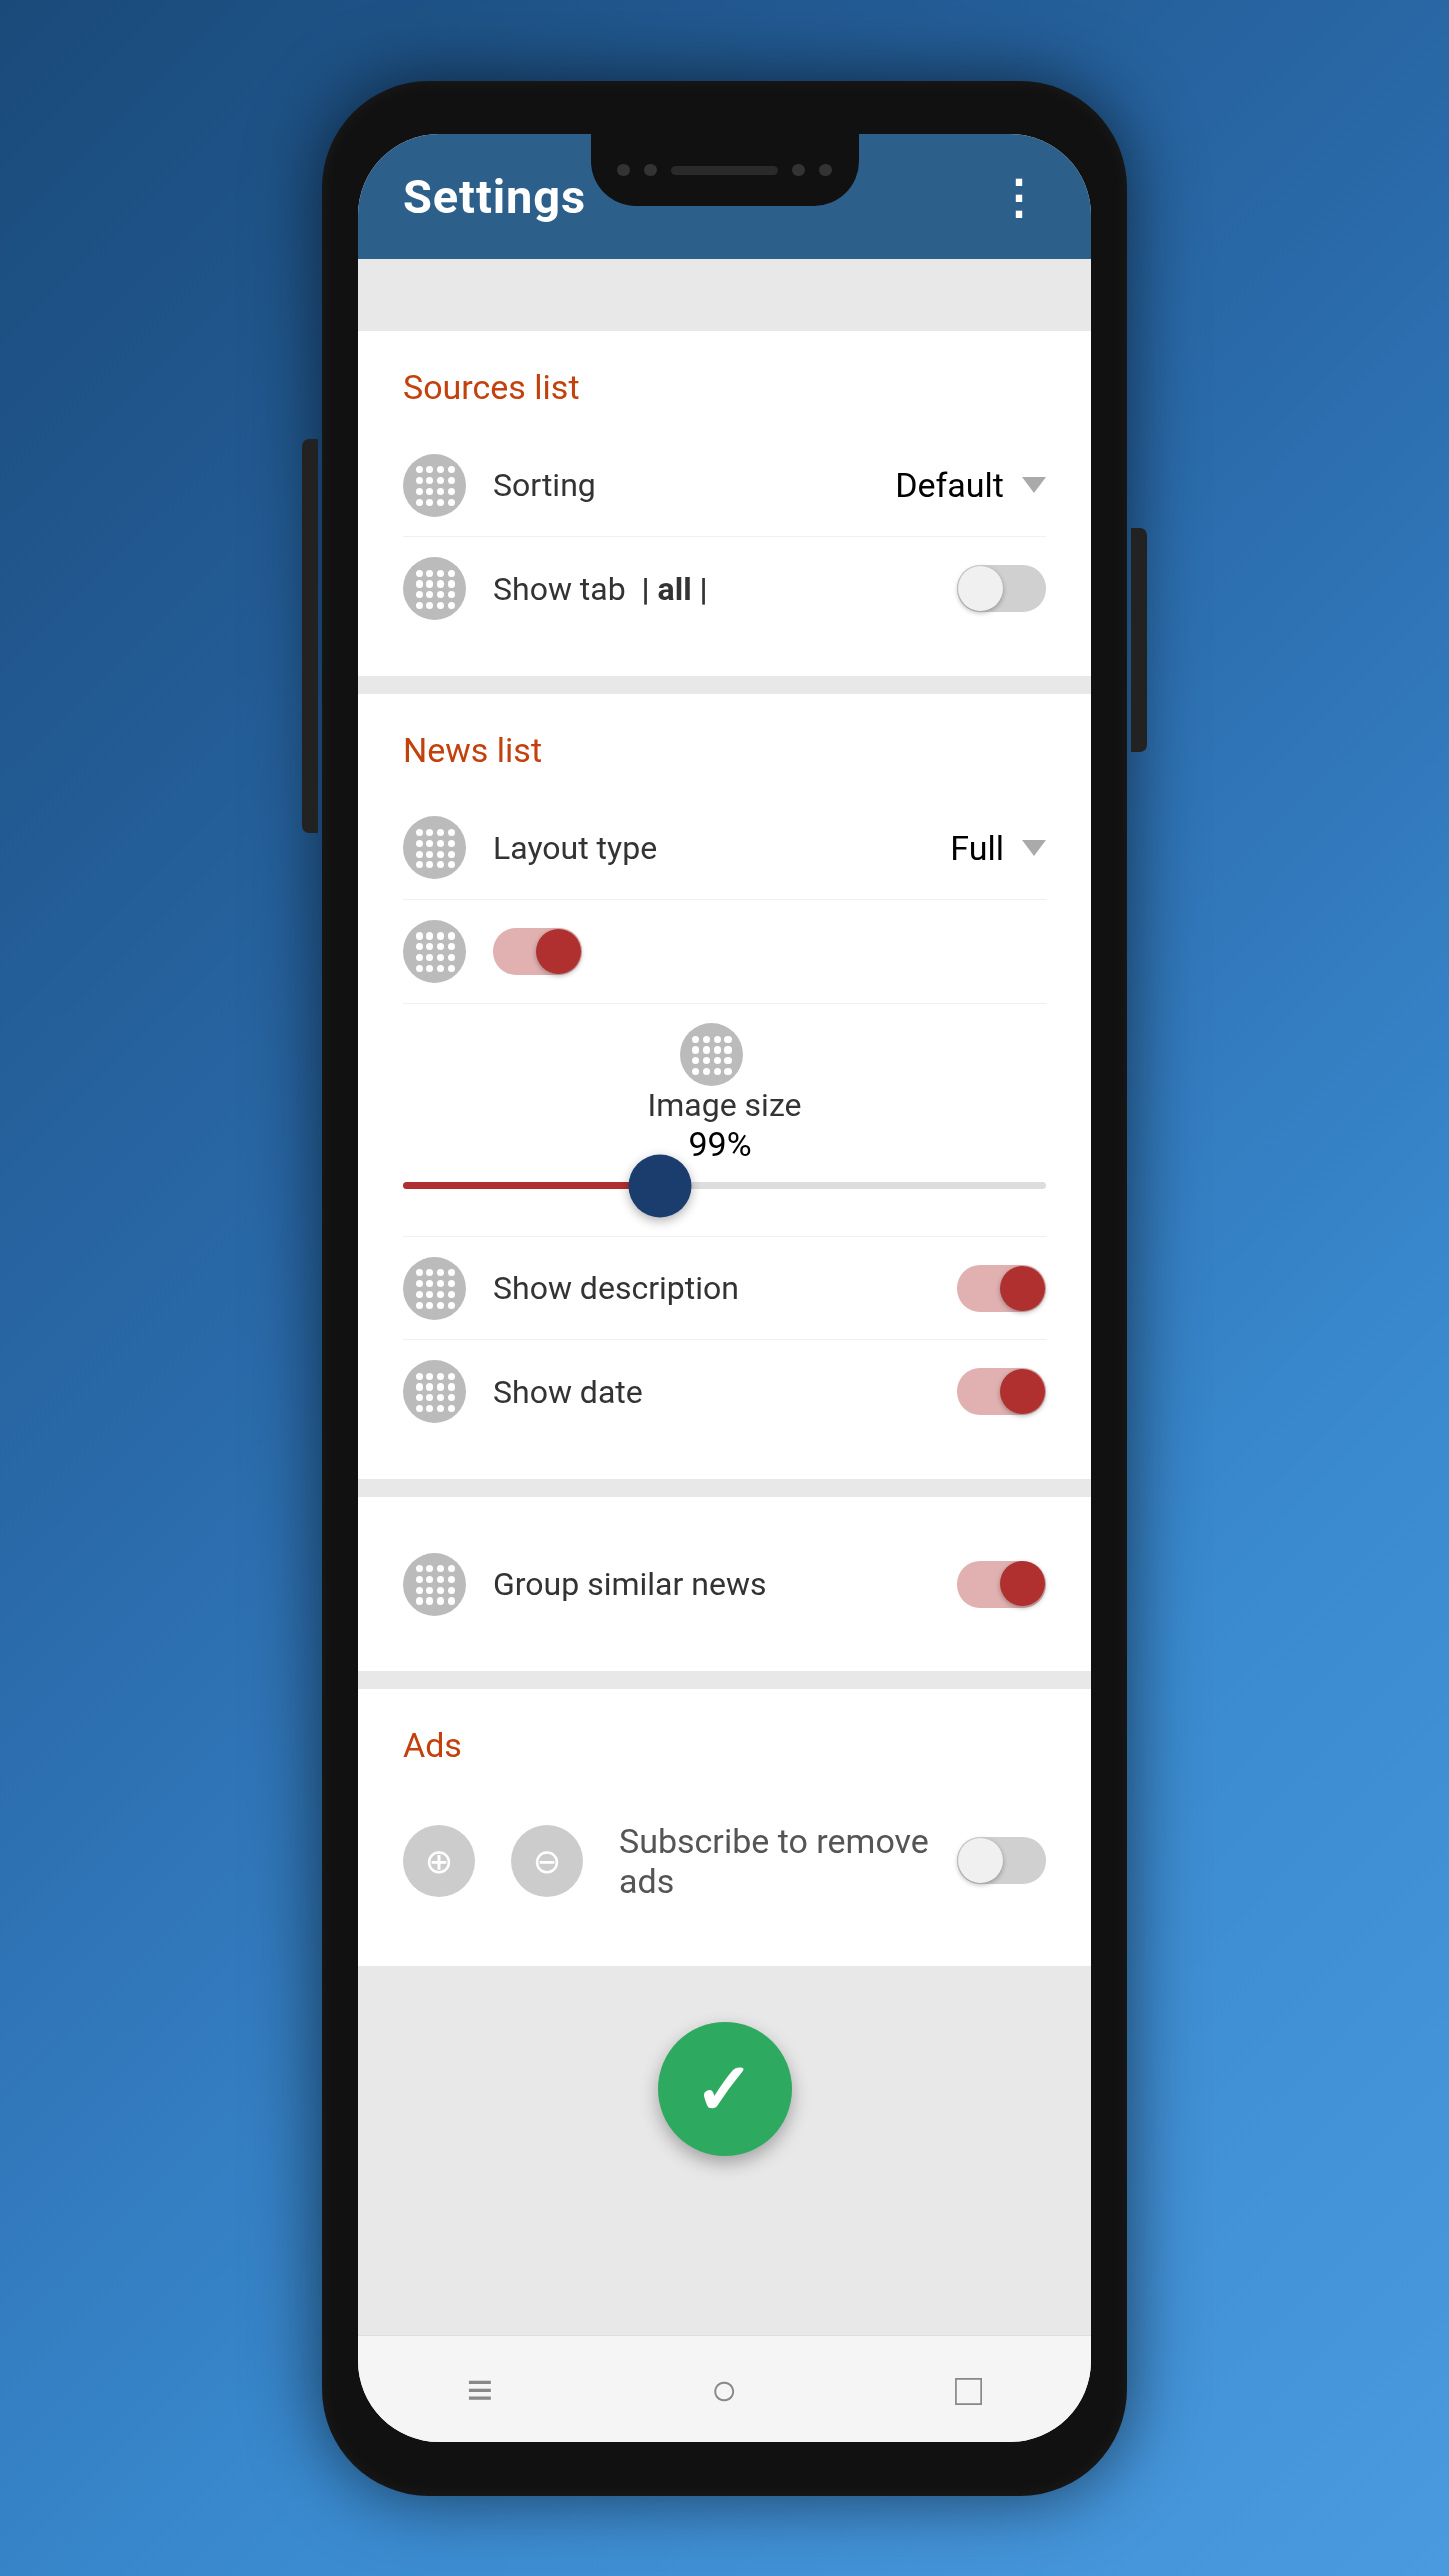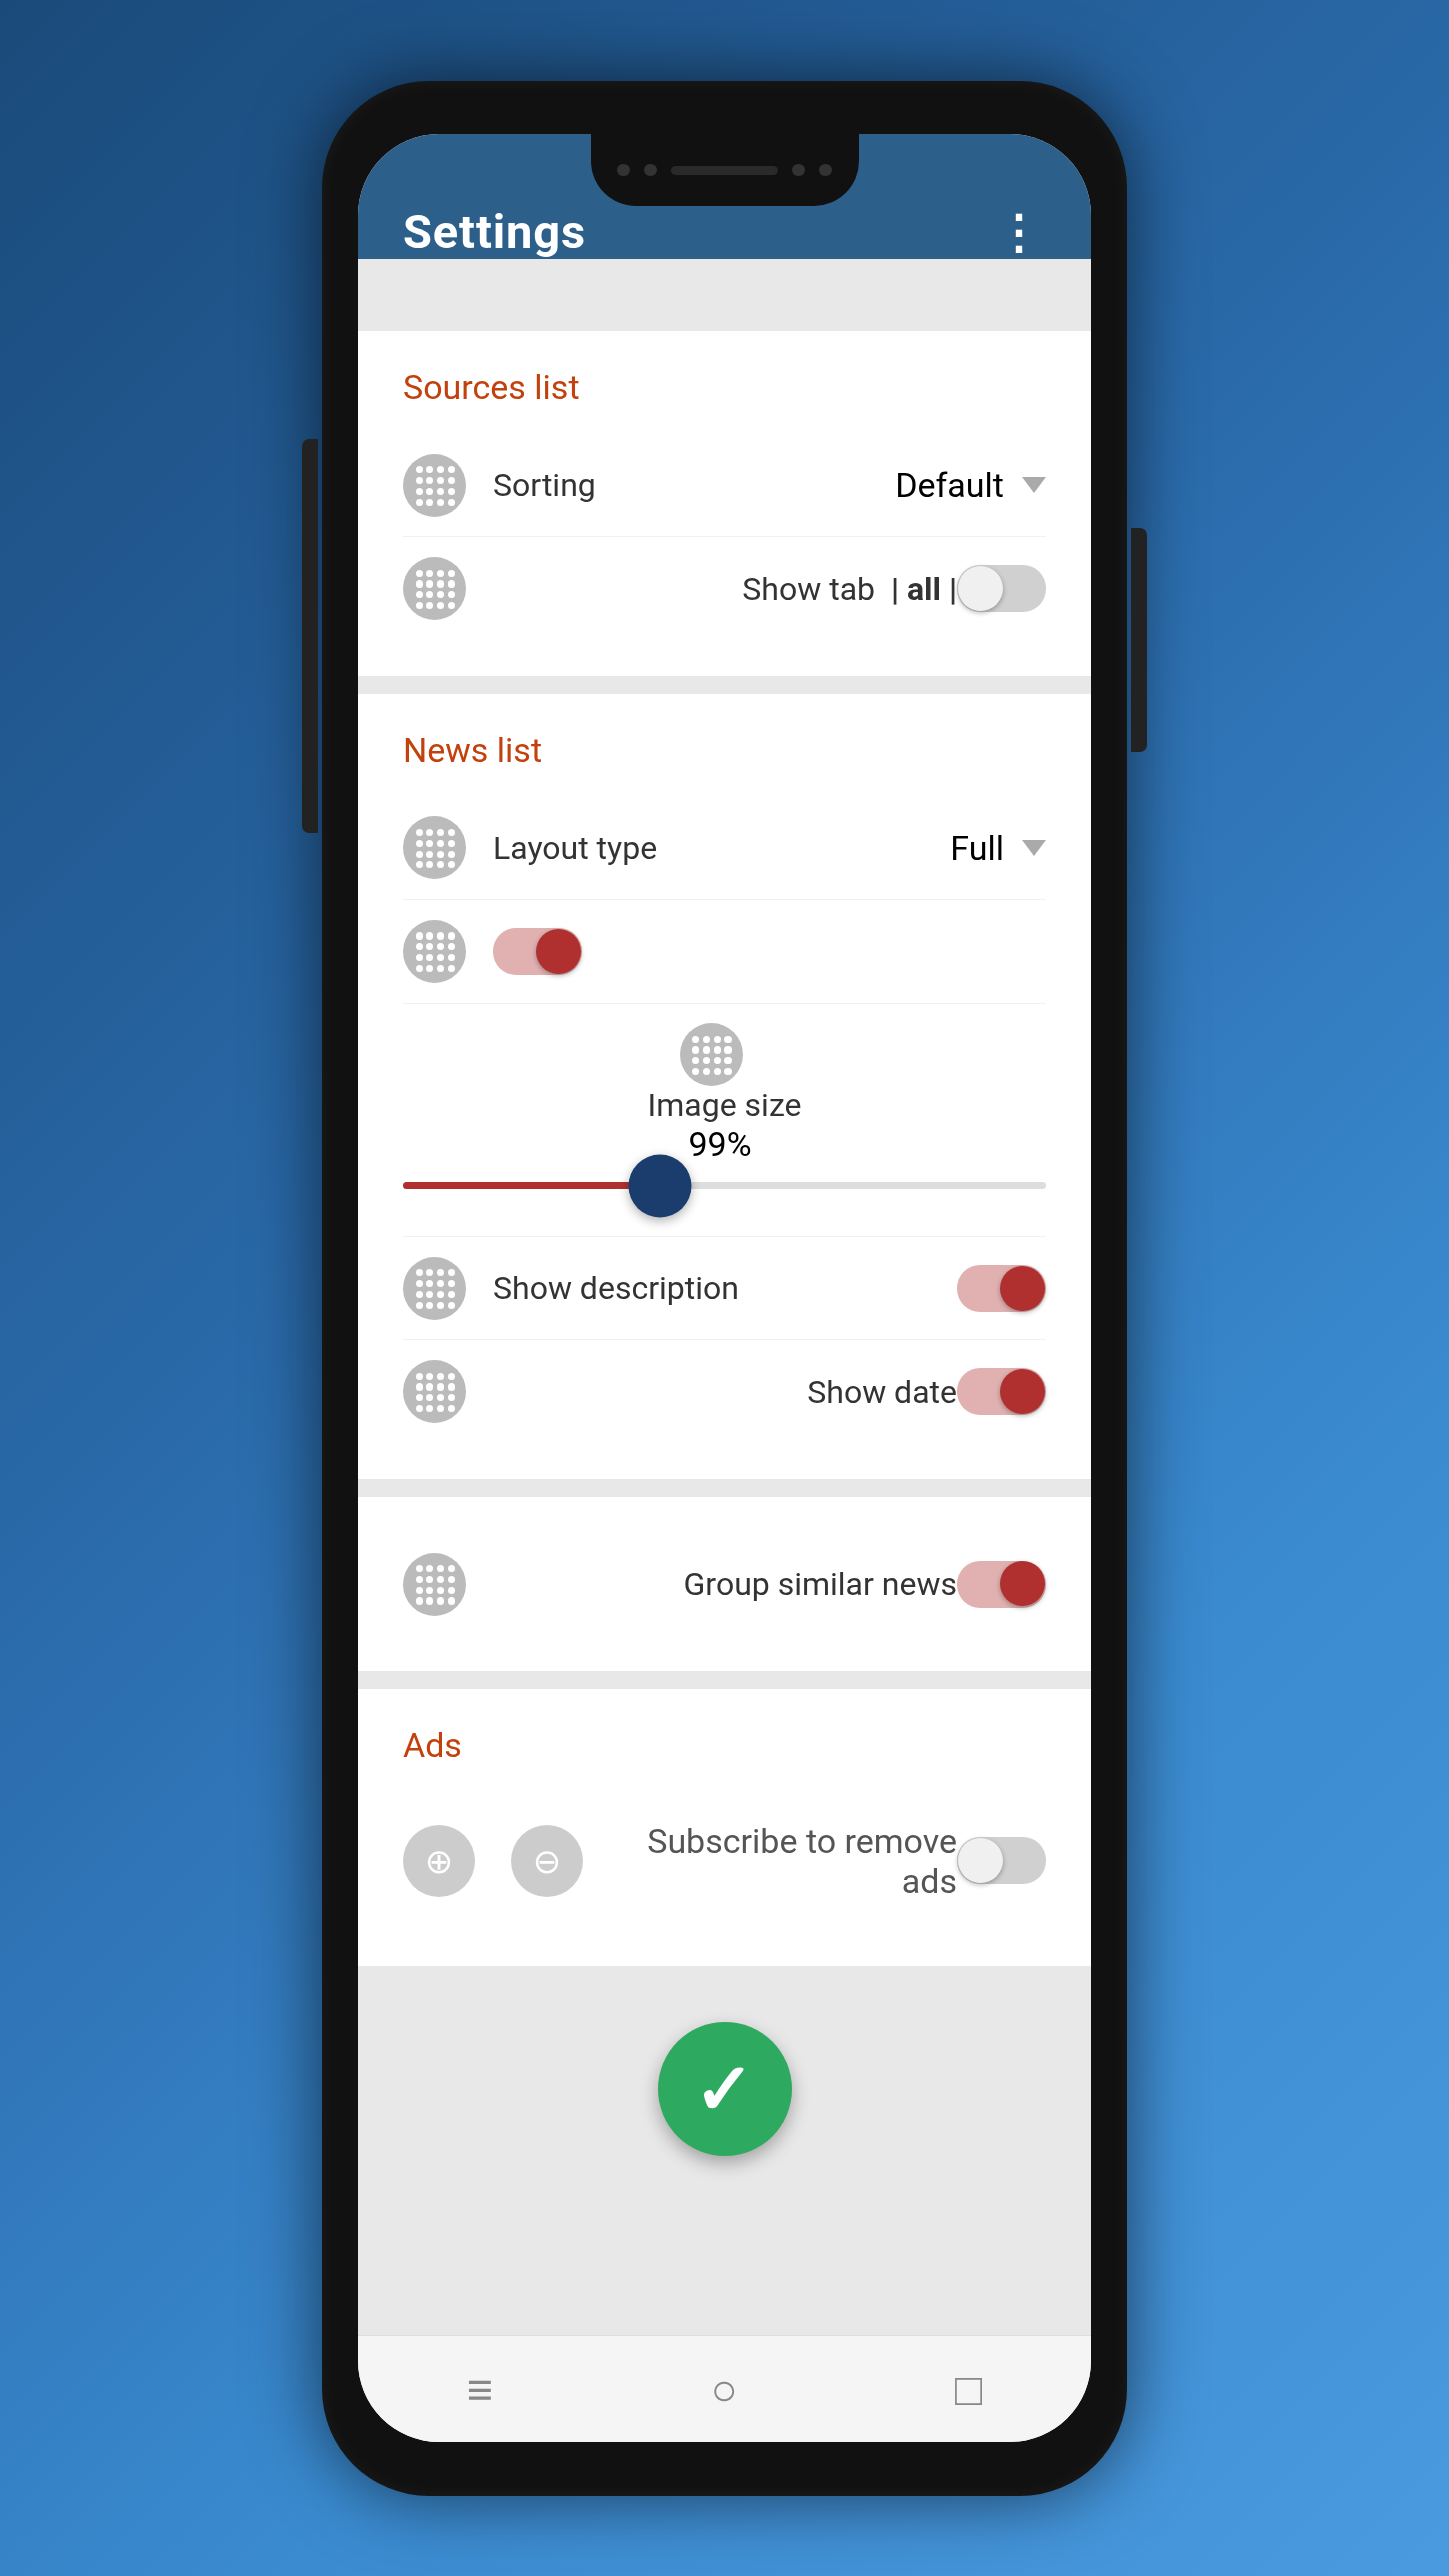--- a/index.html
+++ b/index.html
@@ -88,21 +88,21 @@
       height: 9px;
       background: #2a2a2a;
       border-radius: 4.5px;
     }
 
     
     .app-bar {
       background: #2c5f8a;
       height: 125px;
       display: flex;
-      align-items: flex-end;
+      align-items: center;
       justify-content: space-between;
       padding: 0 45px;
       margin-top: 0;
     }
 
     .app-bar-title {
       color: white;
       font-size: 47px;
       font-weight: bold;
       letter-spacing: 0.9px;
@@ -134,21 +134,20 @@
     .setting-row {
       display: flex;
       align-items: center;
       padding: 19.7px 0;
       border-bottom: 0.9px solid #f0f0f0;
       min-height: 89px;
     }
 
     .setting-row:last-child {
       border-bottom: none;
-      text-align: right;
     }
 
     .setting-icon {
       width: 63px;
       height: 63px;
       background: #bbb;
       border-radius: 50%;
       margin-right: 27px;
       flex-shrink: 0;
       display: flex;

